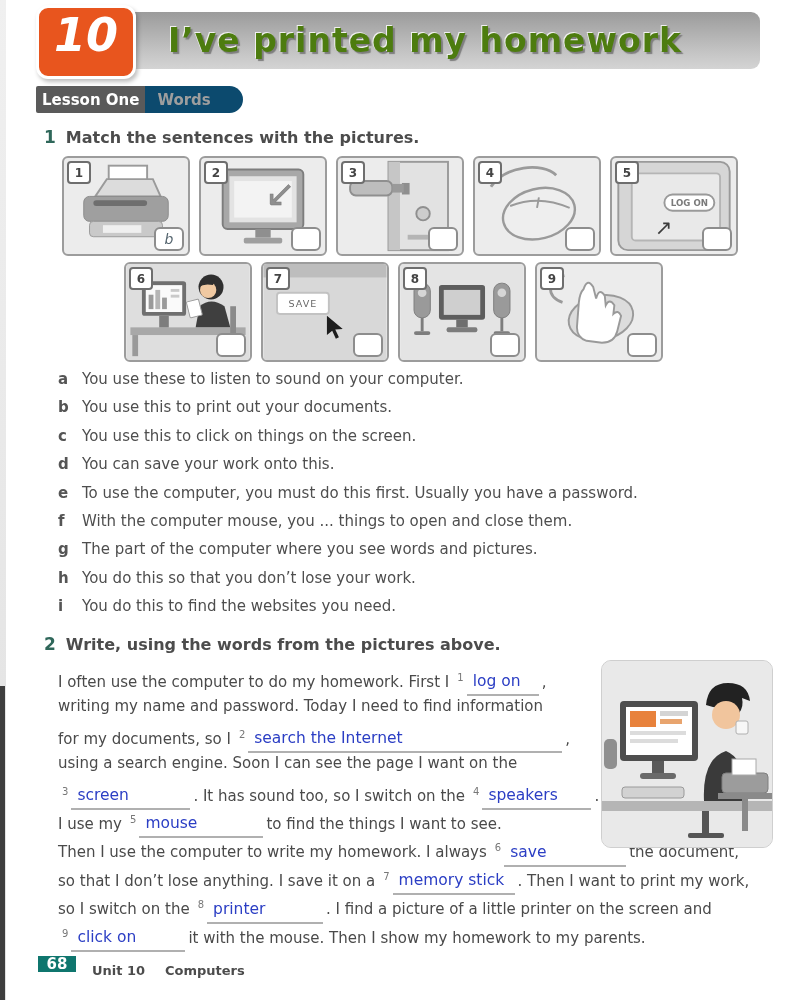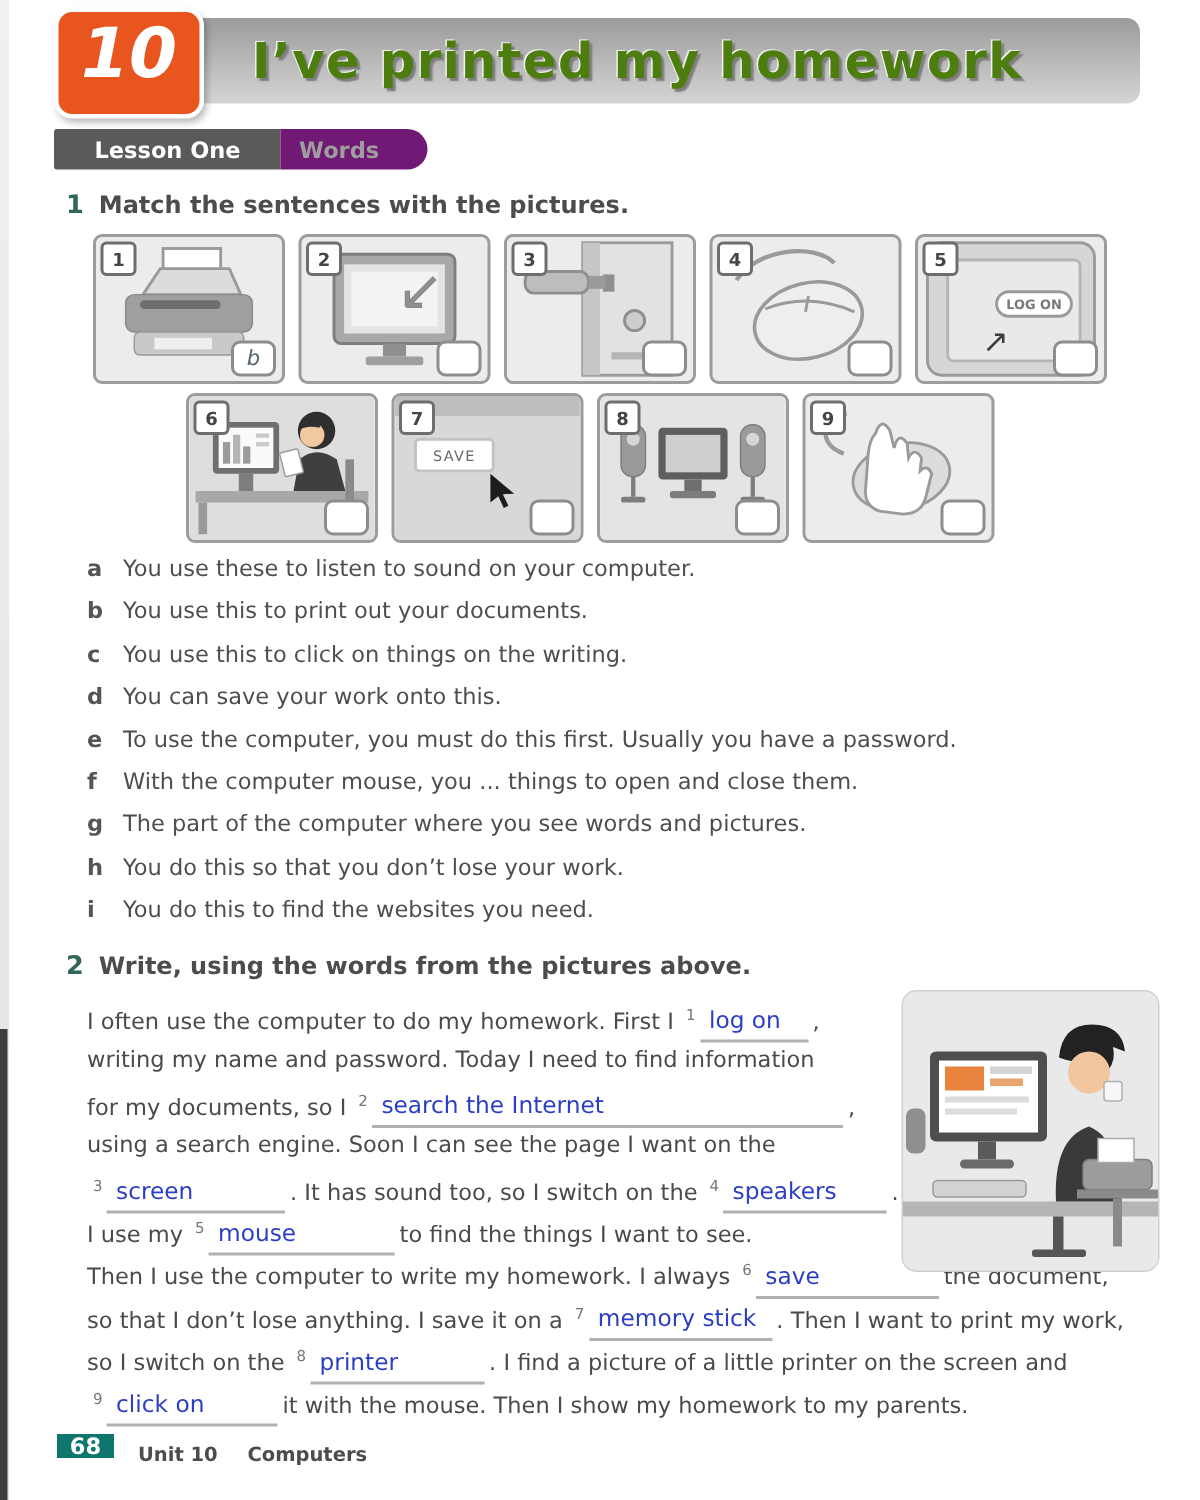--- a/index.html
+++ b/index.html
@@ -15,22 +15,22 @@
   .unit-box{position:absolute;left:36px;top:5px;width:94px;height:68px;background:#e8551e;
             border:3px solid #fff;border-radius:12px;box-shadow:2px 3px 4px rgba(0,0,0,.25);
             display:flex;justify-content:center;color:#fff;
             font-size:46px;font-weight:bold;font-style:italic;}
   .unit-title{position:absolute;left:168px;top:21px;font-size:33px;font-weight:bold;letter-spacing:1px;
               color:#4d7c0f;text-shadow:-1px -1px 0 #f0f0f0,2px 2px 1px #7e7e7e;}
 
   
   .lesson-bar{position:absolute;left:36px;top:86px;height:27px;display:flex;align-items:stretch;}
   .lesson-left{background:#5a5a5a;color:#fff;font-weight:bold;font-size:15px;display:flex;
-               align-items:center;padding:0 27px;border-radius:2px 0 0 2px;}
-  .lesson-right{background:#701a75;color:#9e9e9e;font-weight:bold;font-size:15px;display:flex;
+               align-items:center;padding:0 6px;border-radius:2px 0 0 2px;}
+  .lesson-right{background:#0c4a6e;color:#9e9e9e;font-weight:bold;font-size:15px;display:flex;
                 align-items:center;padding:0 32px 0 12px;border-radius:0 14px 14px 0;}
 
   
   .ex-head{position:absolute;display:flex;align-items:baseline;gap:10px;}
   .ex-head .num{color:#2f675a;font-weight:bold;font-size:17px;}
   .ex-head .txt{font-weight:bold;font-size:16px;color:#4c4c4c;}
   #ex1-head{left:44px;top:127px;}
   #ex2-head{left:44px;top:634px;}
 
   
@@ -235,21 +235,21 @@
     <div class="sent">
       <span class="lt">a</span>
       <span>You use these to listen to sound on your computer.</span>
     </div>
     <div class="sent">
       <span class="lt">b</span>
       <span>You use this to print out your documents.</span>
     </div>
     <div class="sent">
       <span class="lt">c</span>
-      <span>You use this to click on things on the writing.</span>
+      <span>You use this to click on things on the screen.</span>
     </div>
     <div class="sent">
       <span class="lt">d</span>
       <span>You can save your work onto this.</span>
     </div>
     <div class="sent">
       <span class="lt">e</span>
       <span>To use the computer, you must do this first. Usually you have a password.</span>
     </div>
     <div class="sent">

